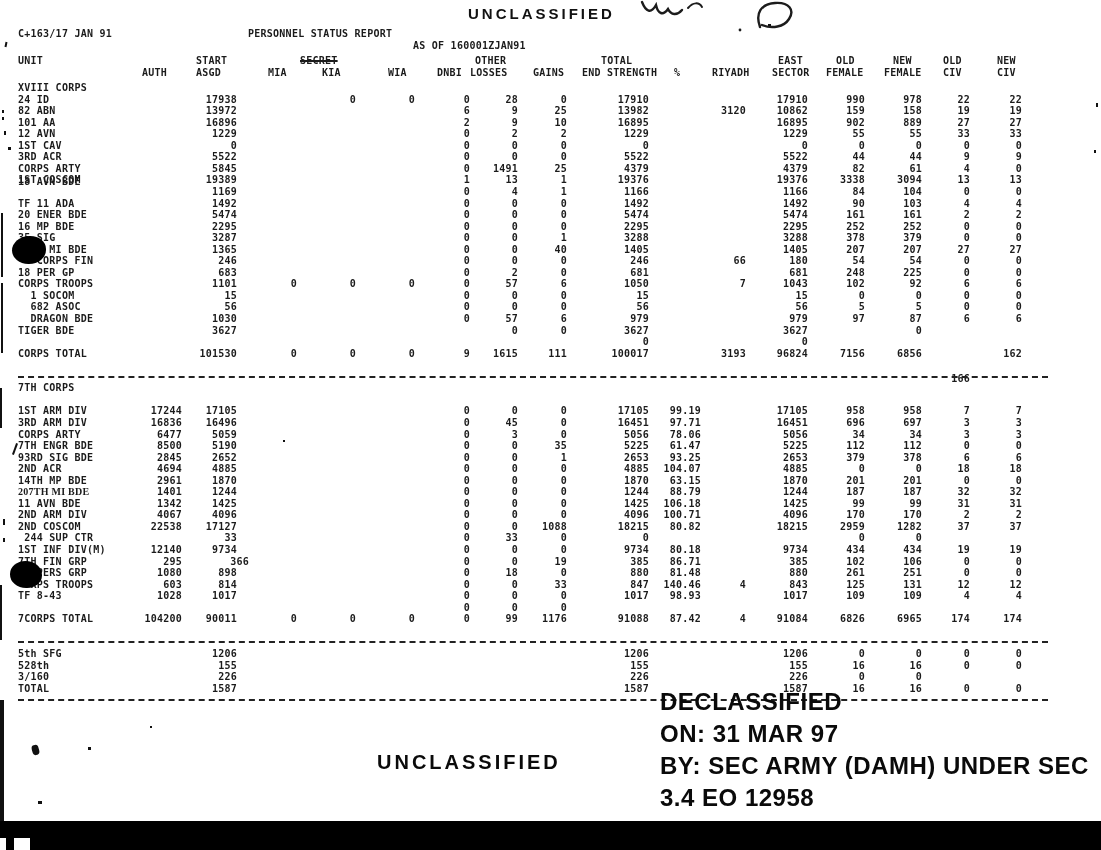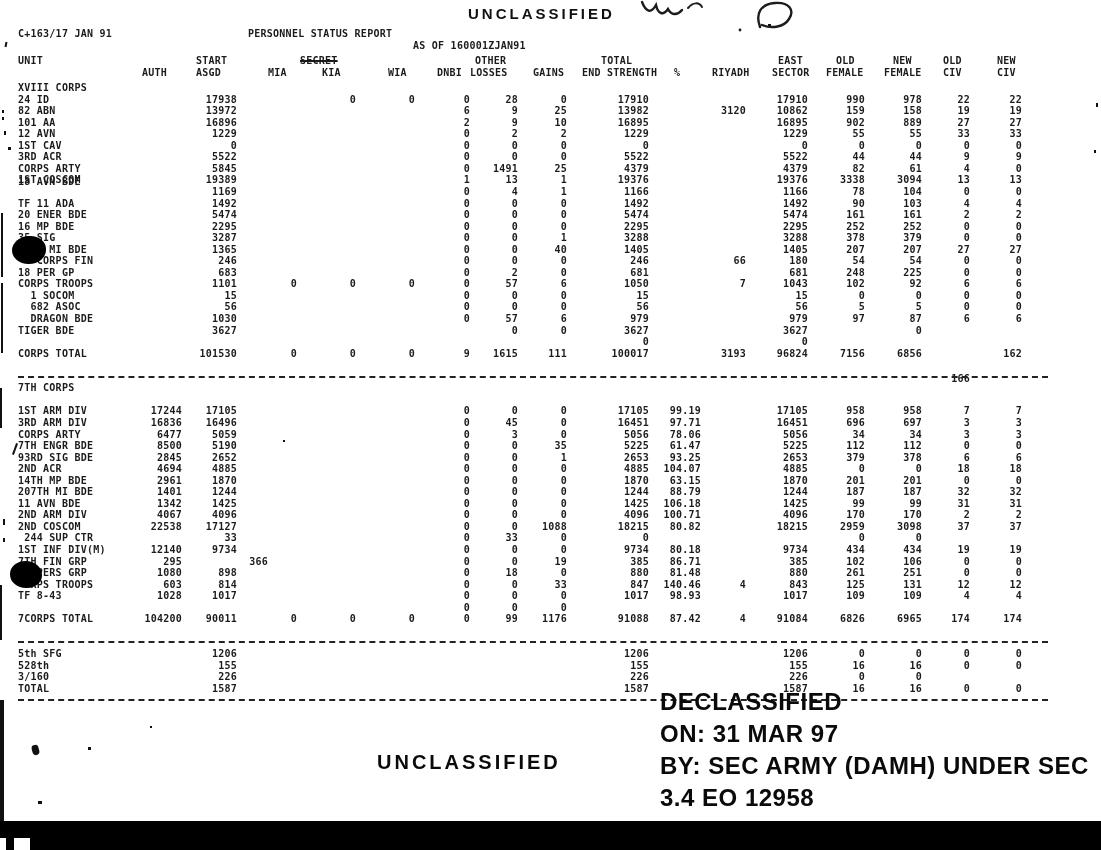--- a/index.html
+++ b/index.html
@@ -177,21 +177,21 @@
     <div class="mono num" style="right: 179px; top: 174.4px;">3094</div>
     <div class="mono num" style="right: 131px; top: 174.4px;">13</div>
     <div class="mono num" style="right: 79px; top: 174.4px;">13</div>
     <div class="mono" style="left: 18px; top: 176px; text-align: right;">18 AVN BDE</div>
     <div class="mono num" style="right: 864px; top: 185.95px;">1169</div>
     <div class="mono num" style="right: 631px; top: 185.95px;">0</div>
     <div class="mono num" style="right: 583px; top: 185.95px;">4</div>
     <div class="mono num" style="right: 534px; top: 185.95px;">1</div>
     <div class="mono num" style="right: 452px; top: 185.95px;">1166</div>
     <div class="mono num" style="right: 293px; top: 185.95px;">1166</div>
-    <div class="mono num" style="right: 236px; top: 185.95px;">78</div>
+    <div class="mono num" style="right: 236px; top: 185.95px;">84</div>
     <div class="mono num" style="right: 179px; top: 185.95px;">104</div>
     <div class="mono num" style="right: 131px; top: 185.95px;">0</div>
     <div class="mono num" style="right: 79px; top: 185.95px;">0</div>
     <div class="mono" style="left: 18px; top: 197.5px;">TF 11 ADA</div>
     <div class="mono num" style="right: 864px; top: 197.5px;">1492</div>
     <div class="mono num" style="right: 631px; top: 197.5px;">0</div>
     <div class="mono num" style="right: 583px; top: 197.5px;">0</div>
     <div class="mono num" style="right: 534px; top: 197.5px;">0</div>
     <div class="mono num" style="right: 452px; top: 197.5px;">1492</div>
     <div class="mono num" style="right: 293px; top: 197.5px;">1492</div>
@@ -424,21 +424,21 @@
     <div class="mono num" style="right: 631px; top: 474.7px;">0</div>
     <div class="mono num" style="right: 583px; top: 474.7px;">0</div>
     <div class="mono num" style="right: 534px; top: 474.7px;">0</div>
     <div class="mono num" style="right: 452px; top: 474.7px;">1870</div>
     <div class="mono num" style="right: 400px; top: 474.7px;">63.15</div>
     <div class="mono num" style="right: 293px; top: 474.7px;">1870</div>
     <div class="mono num" style="right: 236px; top: 474.7px;">201</div>
     <div class="mono num" style="right: 179px; top: 474.7px;">201</div>
     <div class="mono num" style="right: 131px; top: 474.7px;">0</div>
     <div class="mono num" style="right: 79px; top: 474.7px;">0</div>
-    <div class="mono" style="left: 18px; top: 486.25px;">207TH MI BDE</div>
+    <div class="mono" style="left: 18px; top: 486.25px; font-family: Liberation Serif, serif;">207TH MI BDE</div>
     <div class="mono num" style="right: 919px; top: 486.25px;">1401</div>
     <div class="mono num" style="right: 864px; top: 486.25px;">1244</div>
     <div class="mono num" style="right: 631px; top: 486.25px;">0</div>
     <div class="mono num" style="right: 583px; top: 486.25px;">0</div>
     <div class="mono num" style="right: 534px; top: 486.25px;">0</div>
     <div class="mono num" style="right: 452px; top: 486.25px;">1244</div>
     <div class="mono num" style="right: 400px; top: 486.25px;">88.79</div>
     <div class="mono num" style="right: 293px; top: 486.25px;">1244</div>
     <div class="mono num" style="right: 236px; top: 486.25px;">187</div>
     <div class="mono num" style="right: 179px; top: 486.25px;">187</div>
@@ -473,21 +473,21 @@
     <div class="mono" style="left: 18px; top: 520.9px;">2ND COSCOM</div>
     <div class="mono num" style="right: 919px; top: 520.9px;">22538</div>
     <div class="mono num" style="right: 864px; top: 520.9px;">17127</div>
     <div class="mono num" style="right: 631px; top: 520.9px;">0</div>
     <div class="mono num" style="right: 583px; top: 520.9px;">0</div>
     <div class="mono num" style="right: 534px; top: 520.9px;">1088</div>
     <div class="mono num" style="right: 452px; top: 520.9px;">18215</div>
     <div class="mono num" style="right: 400px; top: 520.9px;">80.82</div>
     <div class="mono num" style="right: 293px; top: 520.9px;">18215</div>
     <div class="mono num" style="right: 236px; top: 520.9px;">2959</div>
-    <div class="mono num" style="right: 179px; top: 520.9px;">3098</div>
+    <div class="mono num" style="right: 179px; top: 520.9px;">1282</div>
     <div class="mono num" style="right: 131px; top: 520.9px;">37</div>
     <div class="mono num" style="right: 79px; top: 520.9px;">37</div>
     <div class="mono" style="left: 18px; top: 532.45px;"> 244 SUP CTR</div>
     <div class="mono num" style="right: 864px; top: 532.45px;">33</div>
     <div class="mono num" style="right: 631px; top: 532.45px;">0</div>
     <div class="mono num" style="right: 583px; top: 532.45px;">33</div>
     <div class="mono num" style="right: 534px; top: 532.45px;">0</div>
     <div class="mono num" style="right: 452px; top: 532.45px;">0</div>
     <div class="mono num" style="right: 236px; top: 532.45px;">0</div>
     <div class="mono num" style="right: 179px; top: 532.45px;">0</div>
@@ -499,21 +499,21 @@
     <div class="mono num" style="right: 534px; top: 544px;">0</div>
     <div class="mono num" style="right: 452px; top: 544px;">9734</div>
     <div class="mono num" style="right: 400px; top: 544px;">80.18</div>
     <div class="mono num" style="right: 293px; top: 544px;">9734</div>
     <div class="mono num" style="right: 236px; top: 544px;">434</div>
     <div class="mono num" style="right: 179px; top: 544px;">434</div>
     <div class="mono num" style="right: 131px; top: 544px;">19</div>
     <div class="mono num" style="right: 79px; top: 544px;">19</div>
     <div class="mono" style="left: 18px; top: 555.55px;">7TH FIN GRP</div>
     <div class="mono num" style="right: 919px; top: 555.55px;">295</div>
-    <div class="mono num" style="right: 833px; top: 555.55px; text-align: right;">366</div>
+    <div class="mono num" style="right: 852px; top: 555.55px; text-align: right;">366</div>
     <div class="mono num" style="right: 631px; top: 555.55px;">0</div>
     <div class="mono num" style="right: 583px; top: 555.55px;">0</div>
     <div class="mono num" style="right: 534px; top: 555.55px;">19</div>
     <div class="mono num" style="right: 452px; top: 555.55px;">385</div>
     <div class="mono num" style="right: 400px; top: 555.55px;">86.71</div>
     <div class="mono num" style="right: 293px; top: 555.55px;">385</div>
     <div class="mono num" style="right: 236px; top: 555.55px;">102</div>
     <div class="mono num" style="right: 179px; top: 555.55px;">106</div>
     <div class="mono num" style="right: 131px; top: 555.55px;">0</div>
     <div class="mono num" style="right: 79px; top: 555.55px;">0</div>

